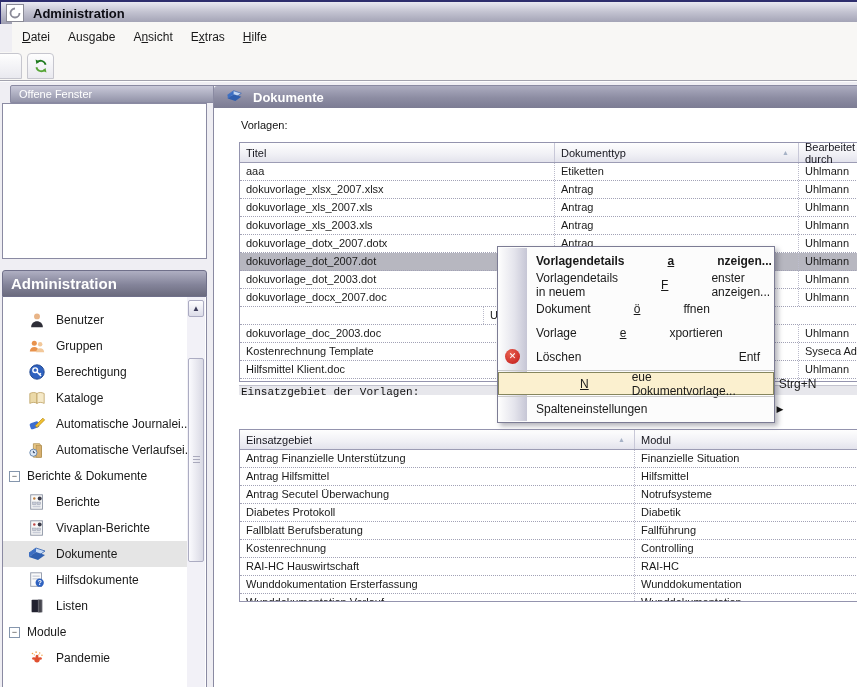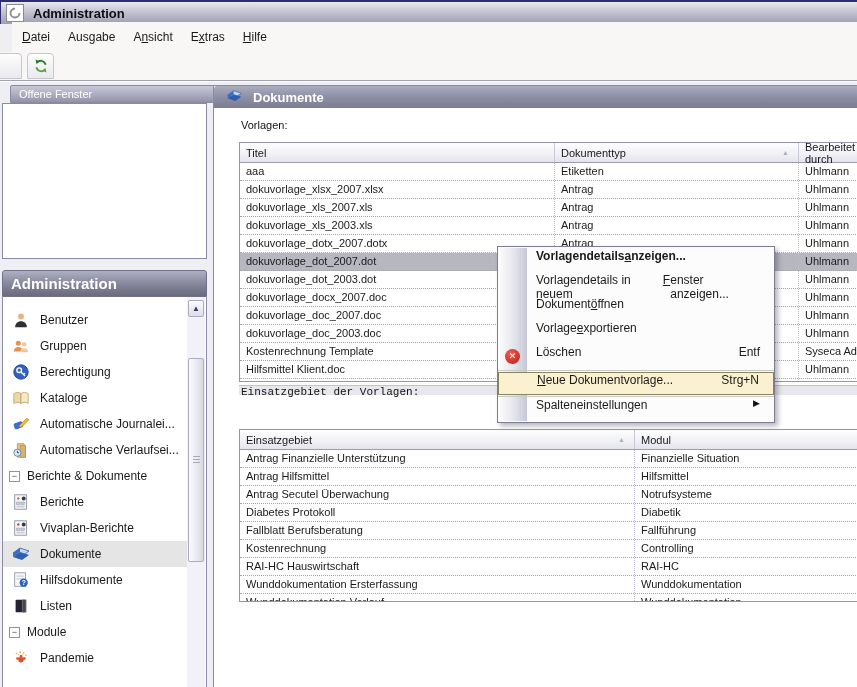--- a/index.html
+++ b/index.html
@@ -40,21 +40,21 @@
   .open-windows-box{position:absolute;left:2px;top:103px;width:205px;height:156px;
     background:#fff;border:1px solid #8A8AA2;box-sizing:border-box;}
   .admin-header{position:absolute;left:2px;top:270px;width:205px;height:27px;
     background:linear-gradient(180deg,#AFAFC2 0%,#84849A 55%,#6B6B7E 100%);
     border:1px solid #70708A;border-radius:3px 3px 0 0;box-sizing:border-box;
     color:#fff;font-size:15px;font-weight:bold;display:flex;align-items:center;padding-left:8px;}
   .admin-list{position:absolute;left:2px;top:297px;width:205px;bottom:0;
     background:#fff;border-left:1px solid #8A8AA2;border-right:1px solid #8A8AA2;
     box-sizing:border-box;overflow:hidden;}
   .admin-items{padding-top:10px;}
-  .nav-item{height:26px;display:flex;align-items:center;padding-left:8px;
+  .nav-item{height:26px;display:flex;align-items:center;padding-left:24px;
     margin-right:19px;cursor:default;}
   .nav-item.selected{background:#E5E5E5;}
   .nav-item .ic{width:20px;height:20px;flex:0 0 20px;display:flex;align-items:center;justify-content:center;}
   .nav-item .lbl{margin-left:9px;font-size:12px;white-space:nowrap;}
   .nav-group{height:26px;display:flex;align-items:center;padding-left:6px;cursor:default;}
   .nav-group .box{width:11px;height:11px;border:1px solid #8596AD;background:#fff;
     font-size:9px;line-height:9px;text-align:center;color:#444;box-sizing:border-box;}
   .nav-group .lbl{margin-left:7px;font-size:12px;font-weight:normal;white-space:nowrap;}
   
   .sb{position:absolute;right:1px;top:0;bottom:0;width:18px;background:#F2F1F7;}
@@ -93,22 +93,22 @@
   .grow .c:last-child{border-right:none;flex:1;}
   .w1{width:315px;} .w2{width:244px;gap:28px;} .u1{width:395px;}
   .grid-strip{position:absolute;left:25px;top:299px;width:632px;height:9px;
     background:#E7E7EC;border-top:1px solid #C2C2CE;}
   
   .ctx{position:absolute;left:497px;top:246px;width:278px;background:#FCFCFC;
     border:1px solid #7C7C94;box-shadow:3px 3px 5px rgba(40,40,60,.35);
     box-sizing:border-box;padding:2px 0 2px 0;z-index:50;}
   .ctx .gutter{position:absolute;left:1px;top:1px;bottom:1px;width:28px;
     background:linear-gradient(90deg,#FDFDFD 0%,#E4E4EC 55%,#C6C6D5 100%);}
-  .ctx-item{position:relative;height:24px;display:flex;
-    padding-left:38px;padding-right:14px;font-size:12px;cursor:default;box-sizing:border-box;}
+  .ctx-item{position:relative;height:24px;display:flex;align-items:center;
+    padding-left:38px;padding-right:14px;font-size:12px;cursor:default;box-sizing:border-box;gap:43px;}
   .ctx-item u{text-decoration:underline;}
   .ctx-item.bold{font-weight:bold;}
   .ctx-item .sc{margin-left:auto;font-size:12px;}
   .ctx-item.hl{background:#FBF0CF;border:1px solid #86865E;height:23px;}
   .ctx-sep{position:relative;height:1px;background:#C9C9C9;margin:1px 0;}
   .ctx-item .arrow{margin-left:auto;font-size:9px;color:#111;}
   .del-icon{position:absolute;left:7px;top:4px;width:15px;height:15px;border-radius:50%;
     background:radial-gradient(circle at 35% 30%,#E86050,#C01818);color:#fff;
     font-size:9px;font-weight:bold;line-height:15px;text-align:center;}
   .ctx-item:last-child{height:22px;}
@@ -373,21 +373,20 @@
         <div class="c w1">dokuvorlage_dot_2003.dot</div>
         <div class="c w2"></div>
         <div class="c">Uhlmann</div>
       </div>
     <div class="grow">
         <div class="c w1">dokuvorlage_docx_2007.doc</div>
         <div class="c w2"></div>
         <div class="c">Uhlmann</div>
       </div>
     <div class="grow">
-        <div class="c w1">dokuvorlage_doc_2007.doc</div>
         <div class="c w2"></div>
         <div class="c">Uhlmann</div>
       </div>
     <div class="grow">
         <div class="c w1">dokuvorlage_doc_2003.doc</div>
         <div class="c w2"></div>
         <div class="c">Uhlmann</div>
       </div>
     <div class="grow">
         <div class="c w1">Kostenrechnung Template</div>

